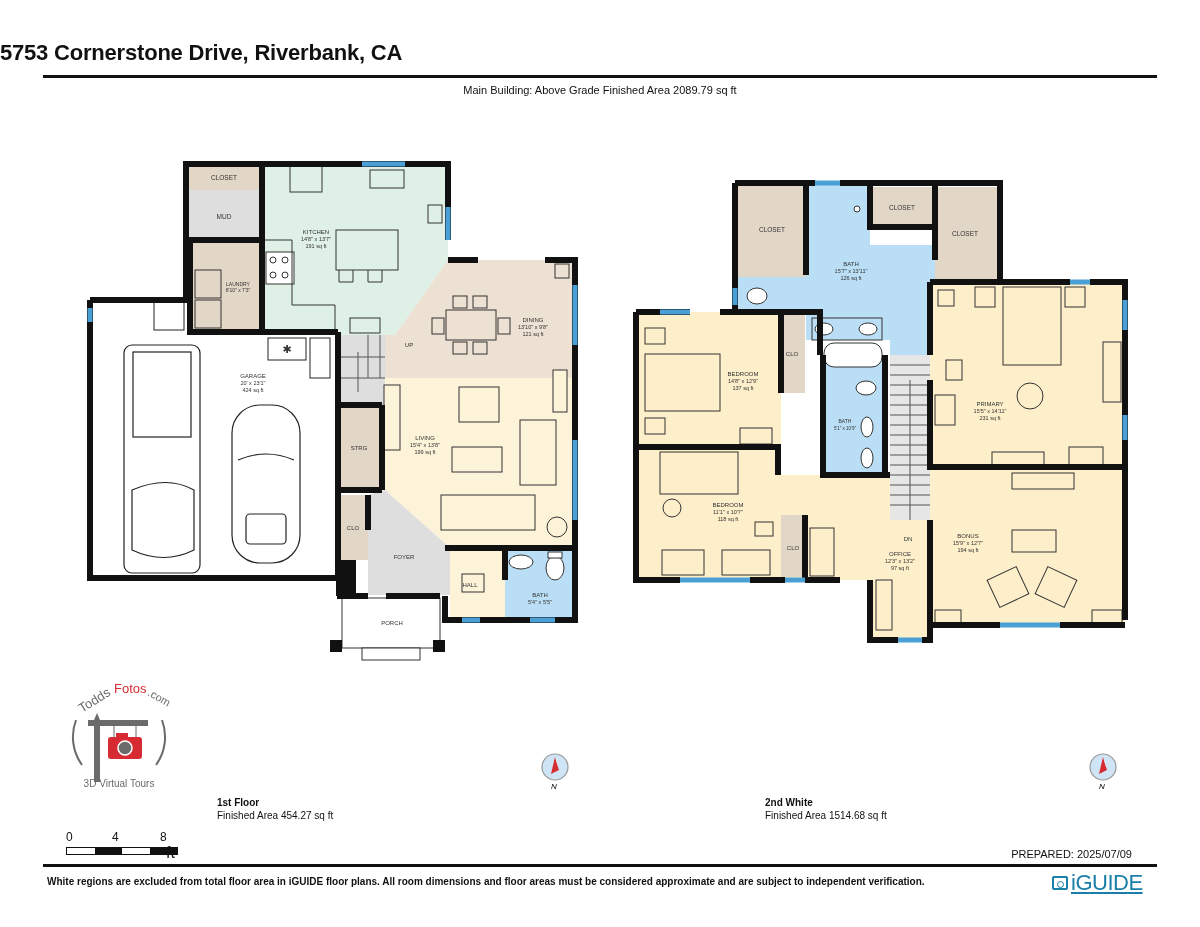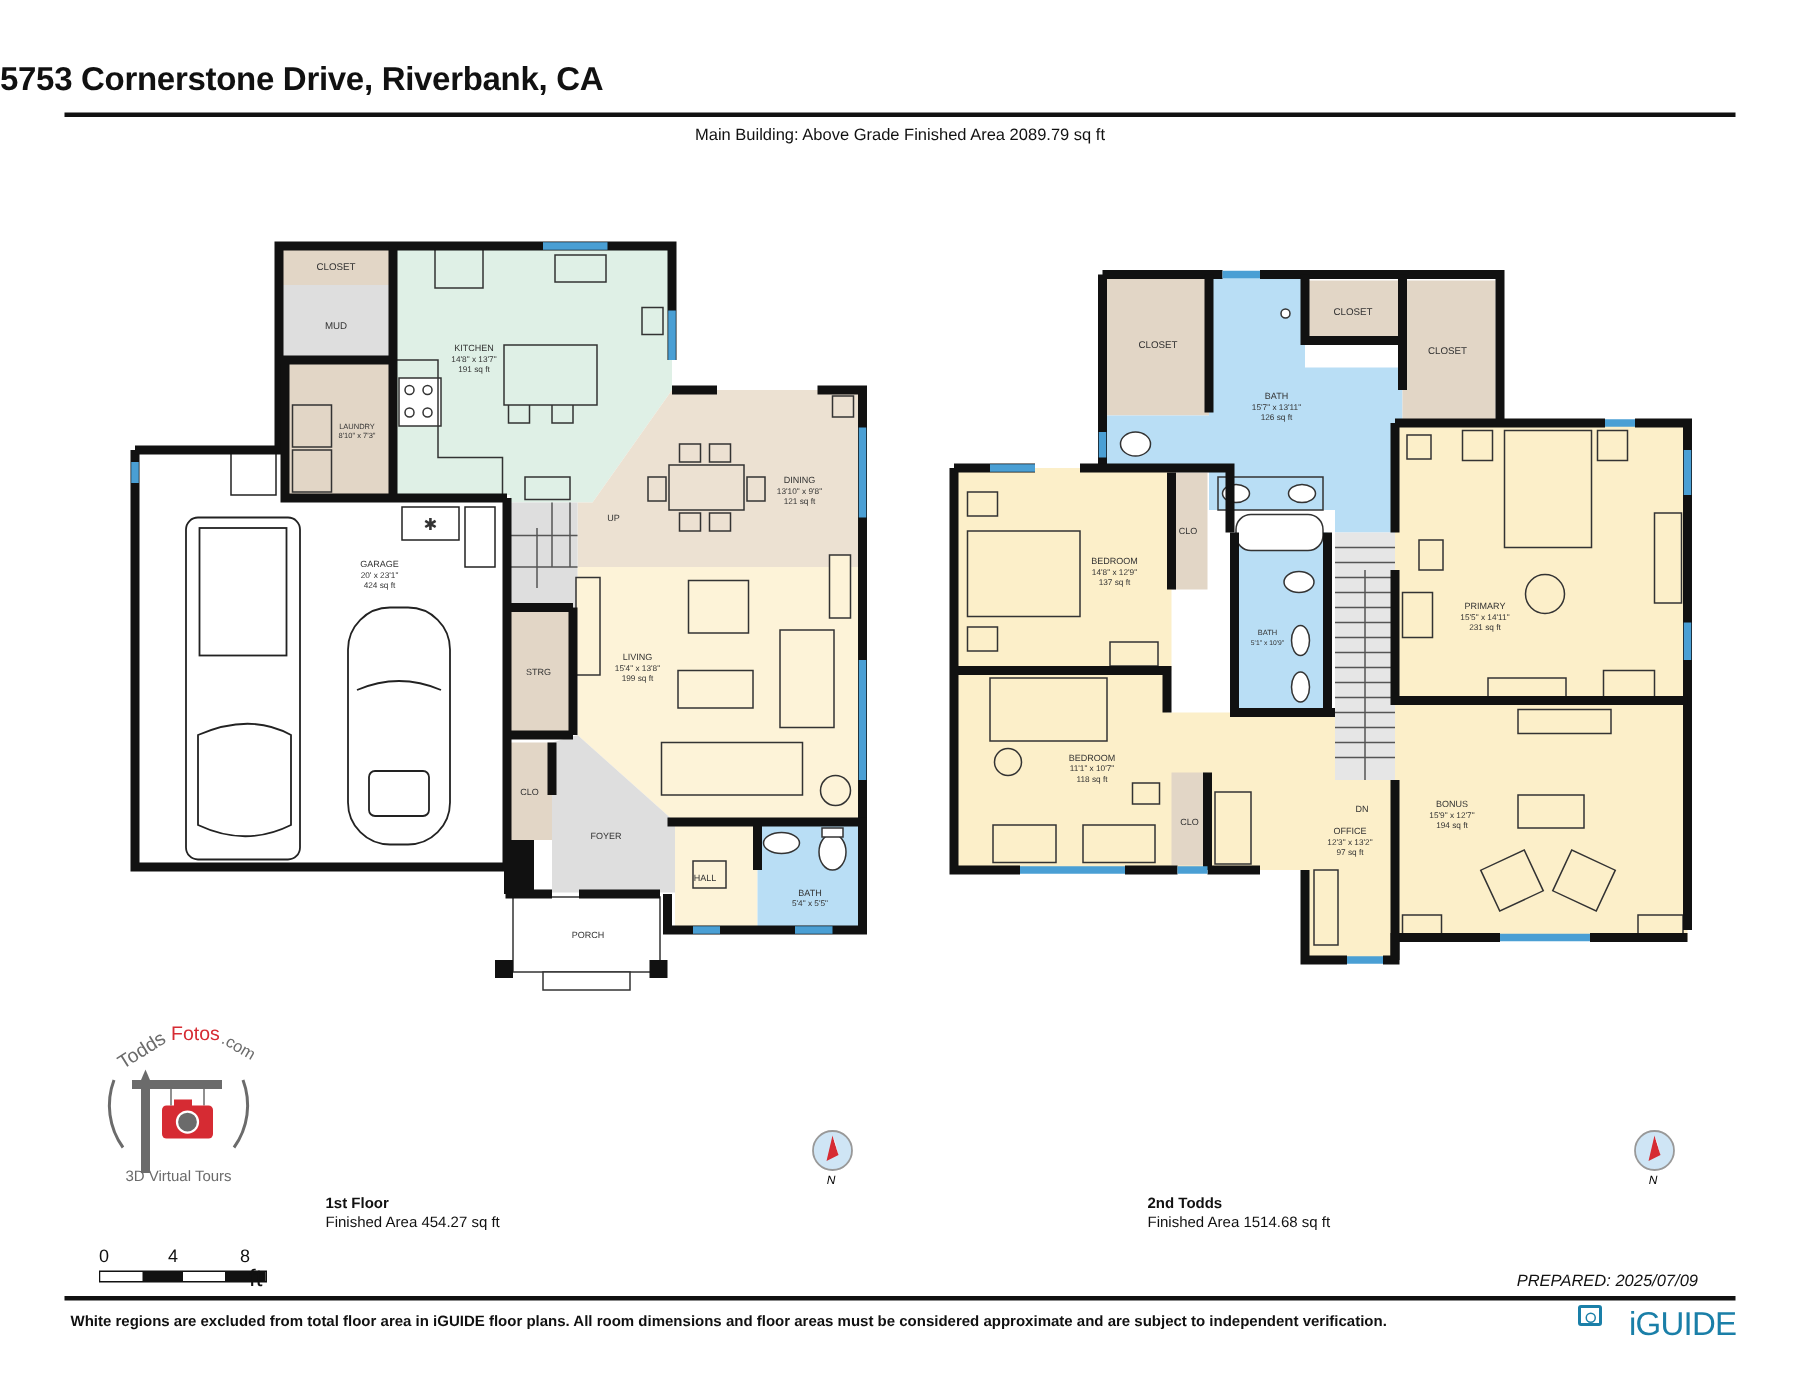--- a/index.html
+++ b/index.html
@@ -10,23 +10,23 @@
   svg.plan{position:absolute;left:0;top:0;}
   .lbl{font-family:"Liberation Sans",sans-serif;fill:#333;text-anchor:middle;}
   .floor-caption{position:absolute;text-align:left;font-size:10px;line-height:13px;}
   .floor-caption .fname{font-weight:bold;display:block;}
   .scale{position:absolute;left:66px;top:830px;font-size:12px;}
   .scale .nums{position:relative;height:14px;width:120px;}
   .scale .nums span{position:absolute;top:0;}
   .scale .bar{display:flex;margin-top:3px;width:110px;height:6px;border:1px solid #111;}
   .scale .bar div{flex:1;}
   .scale .unit{position:absolute;left:100px;top:14px;font-size:16px;}
-  .prepared{position:absolute;right:68px;top:848px;font-size:11px;font-style:italic;}
+  .prepared{position:absolute;right:68px;top:848px;font-size:11px;}
   .disclaimer{position:absolute;left:47px;top:876px;font-size:10px;font-weight:bold;}
-  .iguide{position:absolute;left:1052px;top:870px;font-size:22px;color:#1a7fa8;display:flex;align-items:flex-start;gap:18px;letter-spacing:-0.5px;}
+  .iguide{position:absolute;left:1052px;top:870px;font-size:22px;color:#1a7fa8;display:flex;align-items:center;gap:3px;letter-spacing:-0.5px;text-decoration:underline;}
   .iguide .box{width:16px;height:14px;border:2.5px solid #1a7fa8;border-radius:2px;position:relative;box-sizing:border-box;}
   .iguide .box::after{content:"";position:absolute;left:3px;top:3px;width:5px;height:5px;border:1.5px solid #1a7fa8;border-radius:50%;}
   .logo{position:absolute;left:64px;top:675px;width:110px;height:115px;}
   .compass{position:absolute;}
 </style>
 </head>
 <body>
 
 <div class="title">5753 Cornerstone Drive, Riverbank, CA</div>
 <div class="rule" style="top:75px"></div>
@@ -338,21 +338,21 @@
   <polygon points="15,5 19,18 11,22" fill="#d62b33"></polygon>
   <polygon points="15,5 19,18 17,10" fill="#fff"></polygon>
   <text x="14" y="37" font-size="8" font-style="italic" text-anchor="middle" font-family="Liberation Sans, sans-serif">N</text>
 </svg>
 
 <div class="floor-caption" style="left:217px;top:796px;width:230px;">
   <span class="fname">1st Floor</span>
   <span>Finished Area 454.27 sq ft</span>
 </div>
 <div class="floor-caption" style="left:765px;top:796px;width:230px;">
-  <span class="fname">2nd Todds</span>
+  <span class="fname">2nd White</span>
   <span>Finished Area 1514.68 sq ft</span>
 </div>
 
 <div class="scale">
   <div class="nums">
     <span style="left:0">0</span>
     <span style="left:46px">4</span>
     <span style="left:94px">8</span>
   </div>
   <div class="bar">

